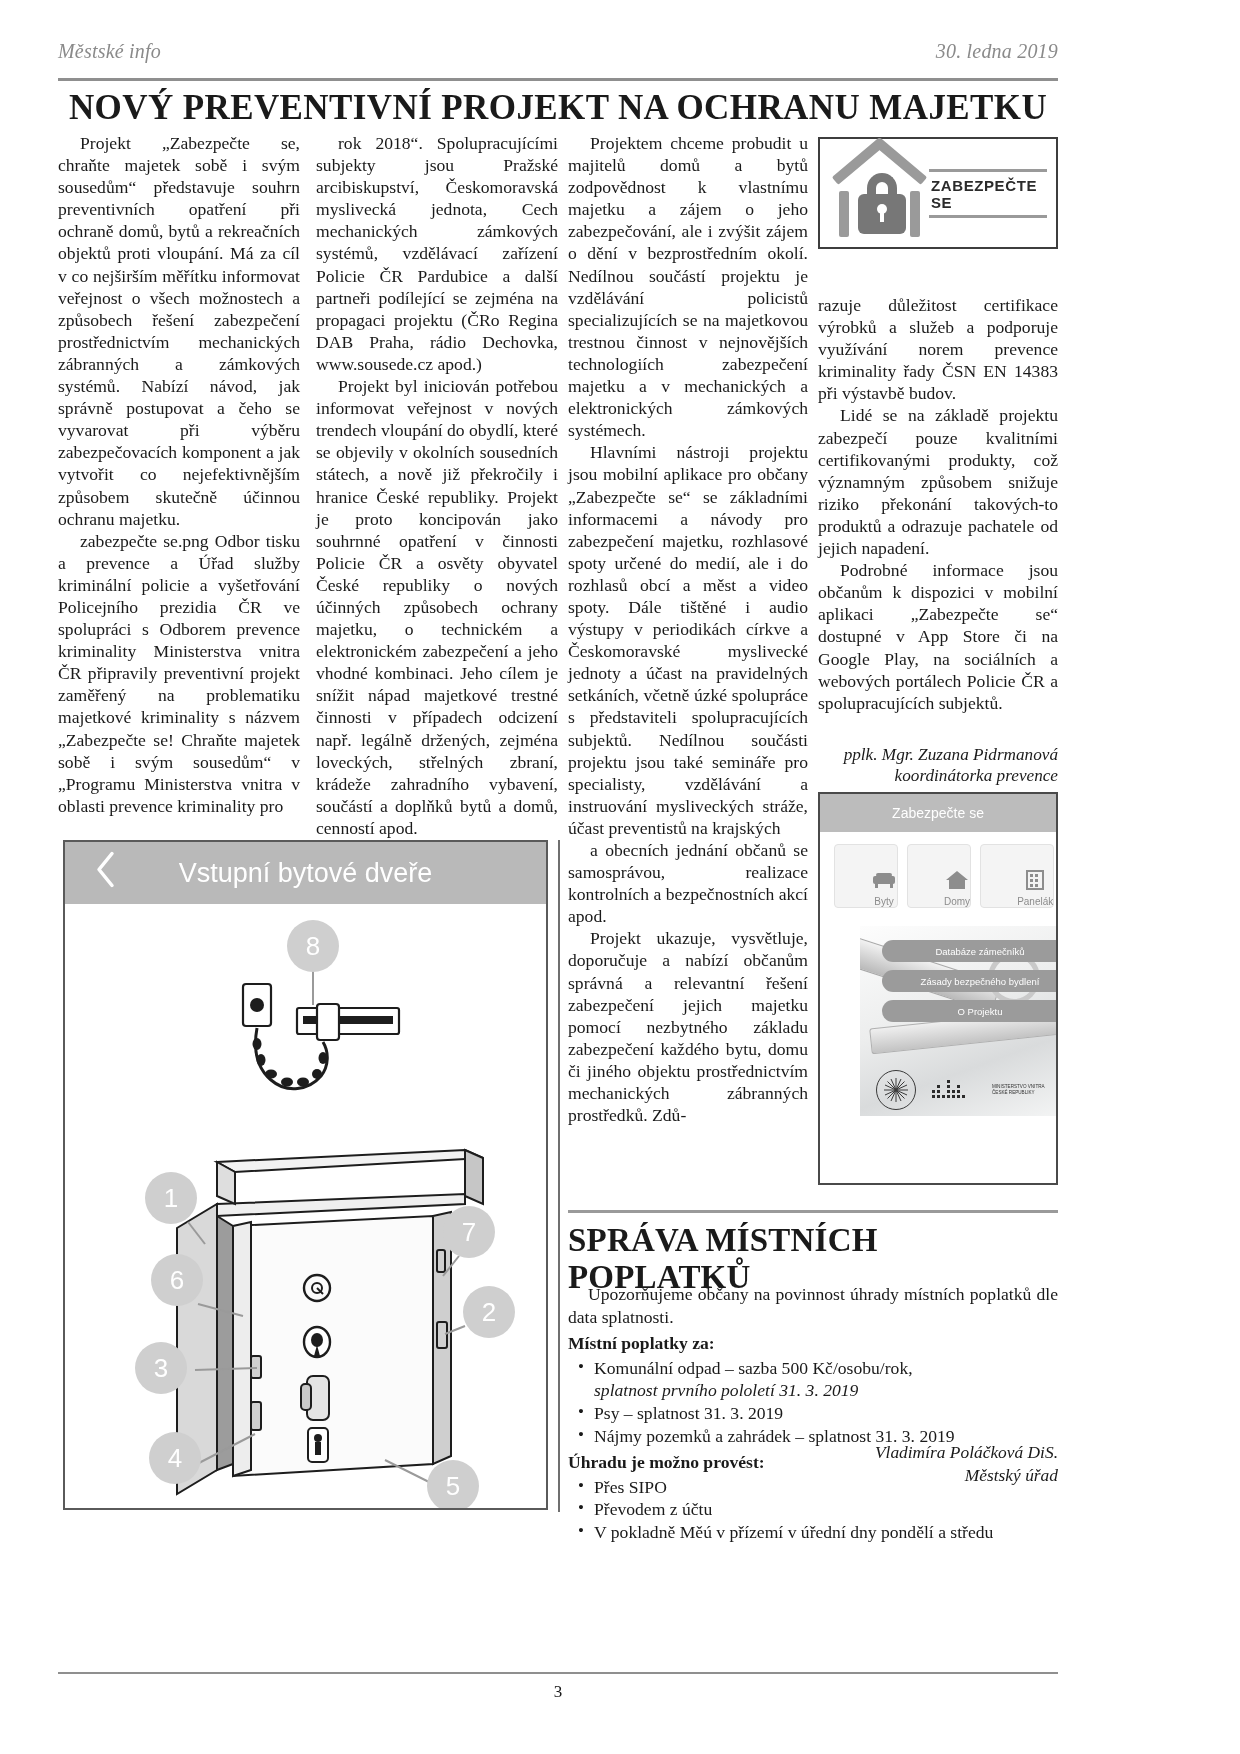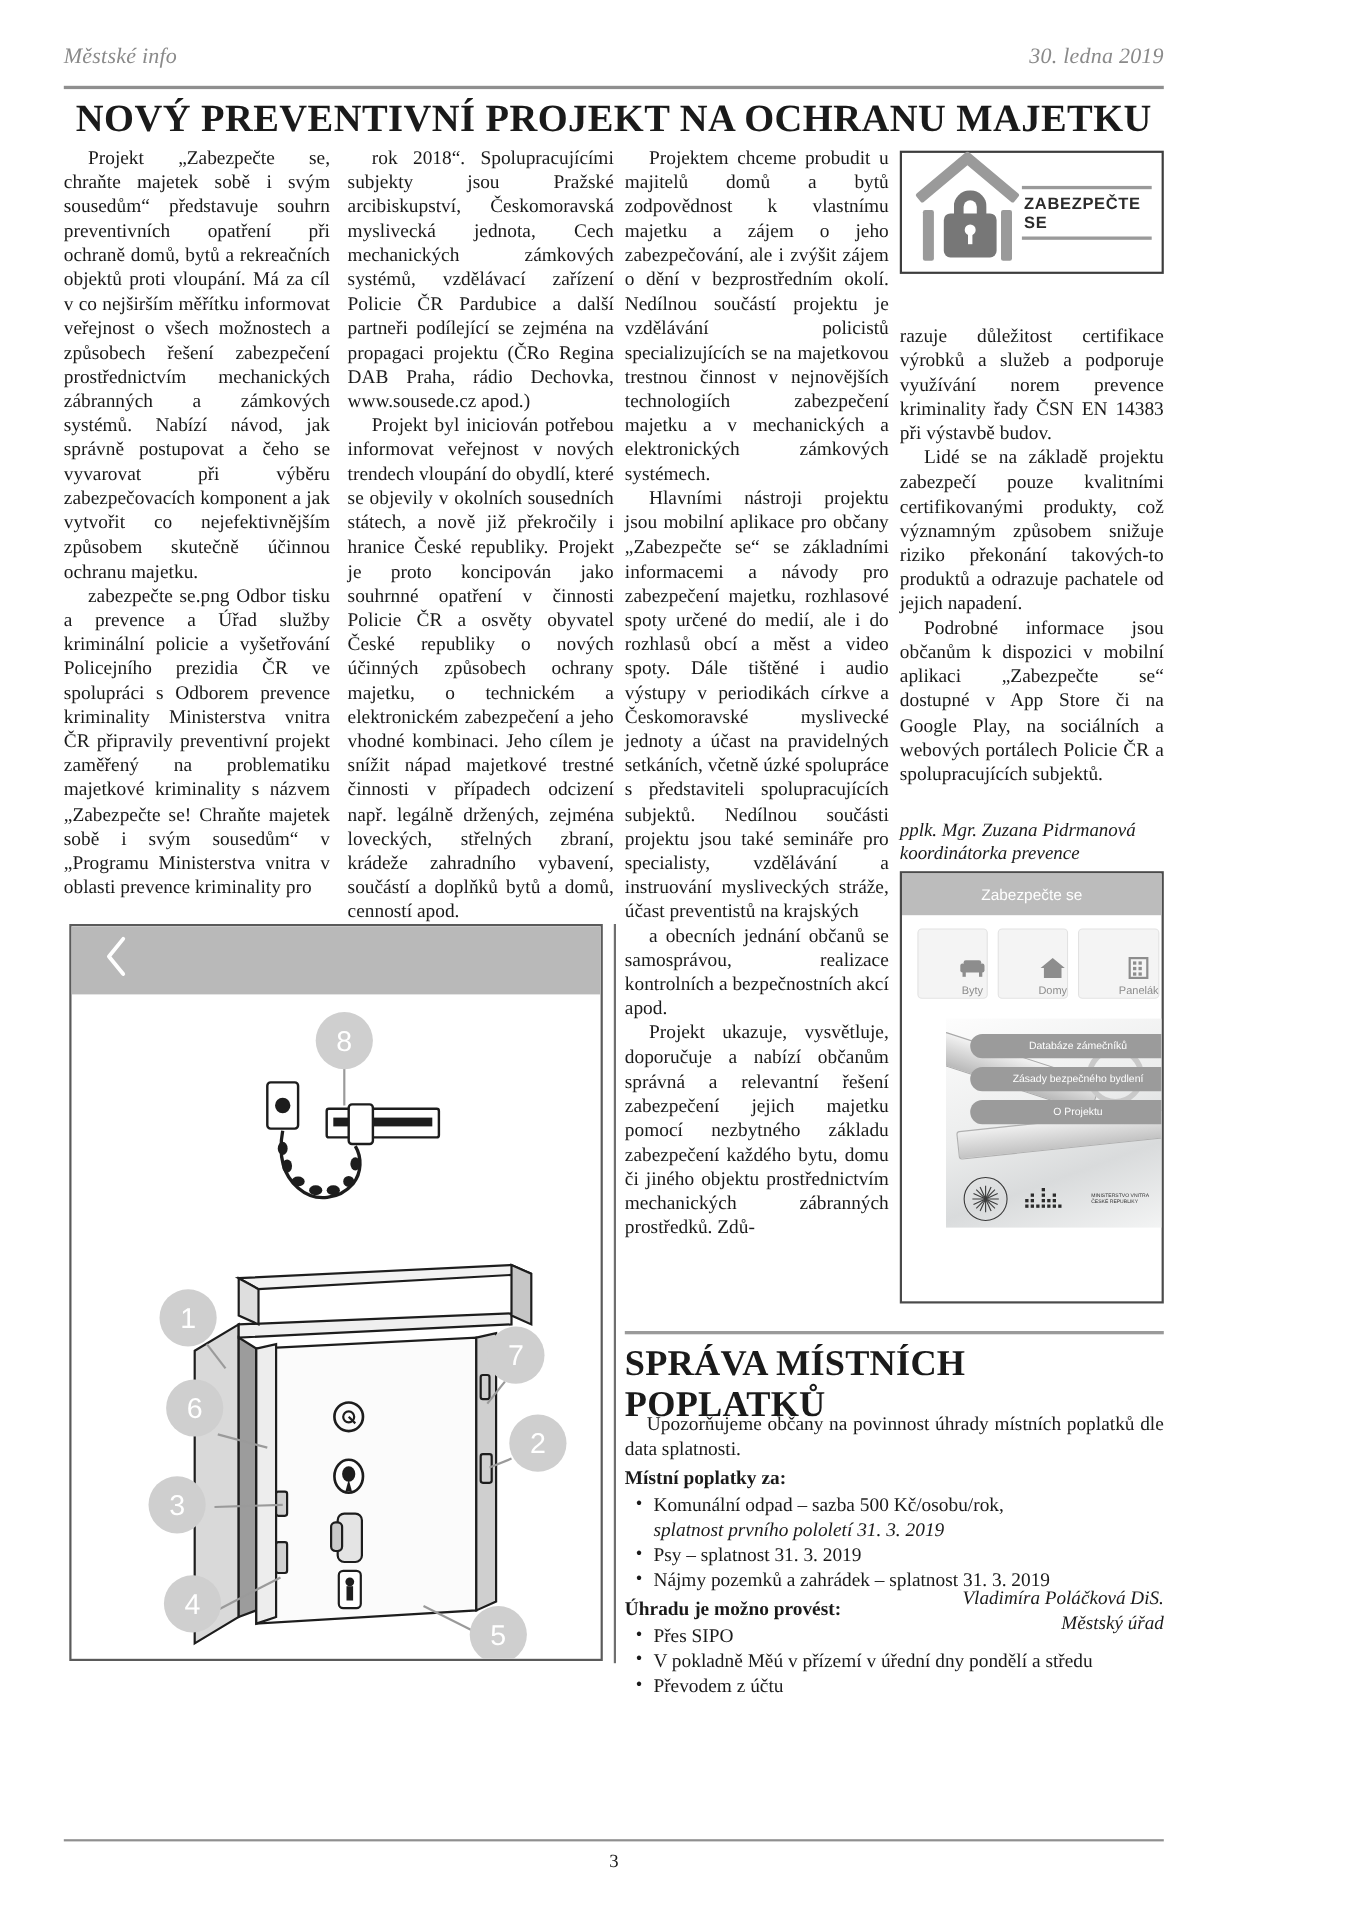--- a/index.html
+++ b/index.html
@@ -89,21 +89,21 @@
   .logo-text-wrap .bar { width:118px; height:3px; background:#9a9a9a; }
   .logo-text-wrap .lbl {
     font-family:"Liberation Sans", sans-serif;
     font-weight:700; font-size:15px; letter-spacing:.6px;
     color:#2b2b2b; padding:5px 0 4px 2px;
   }
 
   
   .sig {
     position:absolute; left:818px; top:744px; width:240px;
-    font-style:italic; font-size:17.2px; line-height:21px; text-align:left;
+    font-style:italic; font-size:17.2px; line-height:21px; text-align:right;
   }
 
   
   .appbox {
     position:absolute; left:818px; top:792px; width:240px; height:393px;
     border:2px solid #4a4a4a; background:#fff; overflow:hidden;
   }
   .appbox .appbar {
     height:38px; background:#bcbcbc; color:#ffffff;
     display:flex; align-items:center; justify-content:center;
@@ -396,20 +396,21 @@
 
   <div class="vdiv"></div>
 
   <div class="doorbox">
     <div class="dbar">
       <span class="chev">
         <svg width="22" height="38" viewBox="0 0 22 38">
             <polyline points="17,3 4,19 17,35" fill="none" stroke="#ffffff" stroke-width="3.5" stroke-linecap="round" stroke-linejoin="round"></polyline>
           </svg>
       </span>
+      <span class="dtitle">Vstupní bytové dveře</span>
     </div>
 
     <div class="doorstage">
       <svg width="481" height="606" viewBox="0 0 481 606">
 
         <g stroke="#1d1d1d" stroke-width="2.2" fill="#ffffff">
           <rect x="178" y="80" width="28" height="42" rx="3"></rect>
           <circle cx="192" cy="101" r="7" fill="#1d1d1d" stroke="none"></circle>
           <rect x="232" y="104" width="102" height="26" rx="2"></rect>
           <rect x="238" y="112" width="90" height="8" fill="#1d1d1d" stroke="none"></rect>
@@ -536,24 +537,24 @@
       <li>
         <span>Nájmy pozemků a zahrádek – splatnost 31. 3. 2019</span>
       </li>
     </ul>
     <h4>Úhradu je možno provést:</h4>
     <ul>
       <li>
         <span>Přes SIPO</span>
       </li>
       <li>
-        <span>V pokladně Měú v přízemí v úřední dny pondělí a  středu</span>
+        <span>Převodem z účtu</span>
       </li>
       <li>
-        <span>Převodem z účtu</span>
+        <span>V pokladně Měú v přízemí v úřední dny pondělí a  středu</span>
       </li>
     </ul>
   </div>
 
   <div class="sig2">
     <div>Vladimíra Poláčková DiS.</div>
     <div>Městský úřad</div>
   </div>
 
   <div class="footrule"></div>

